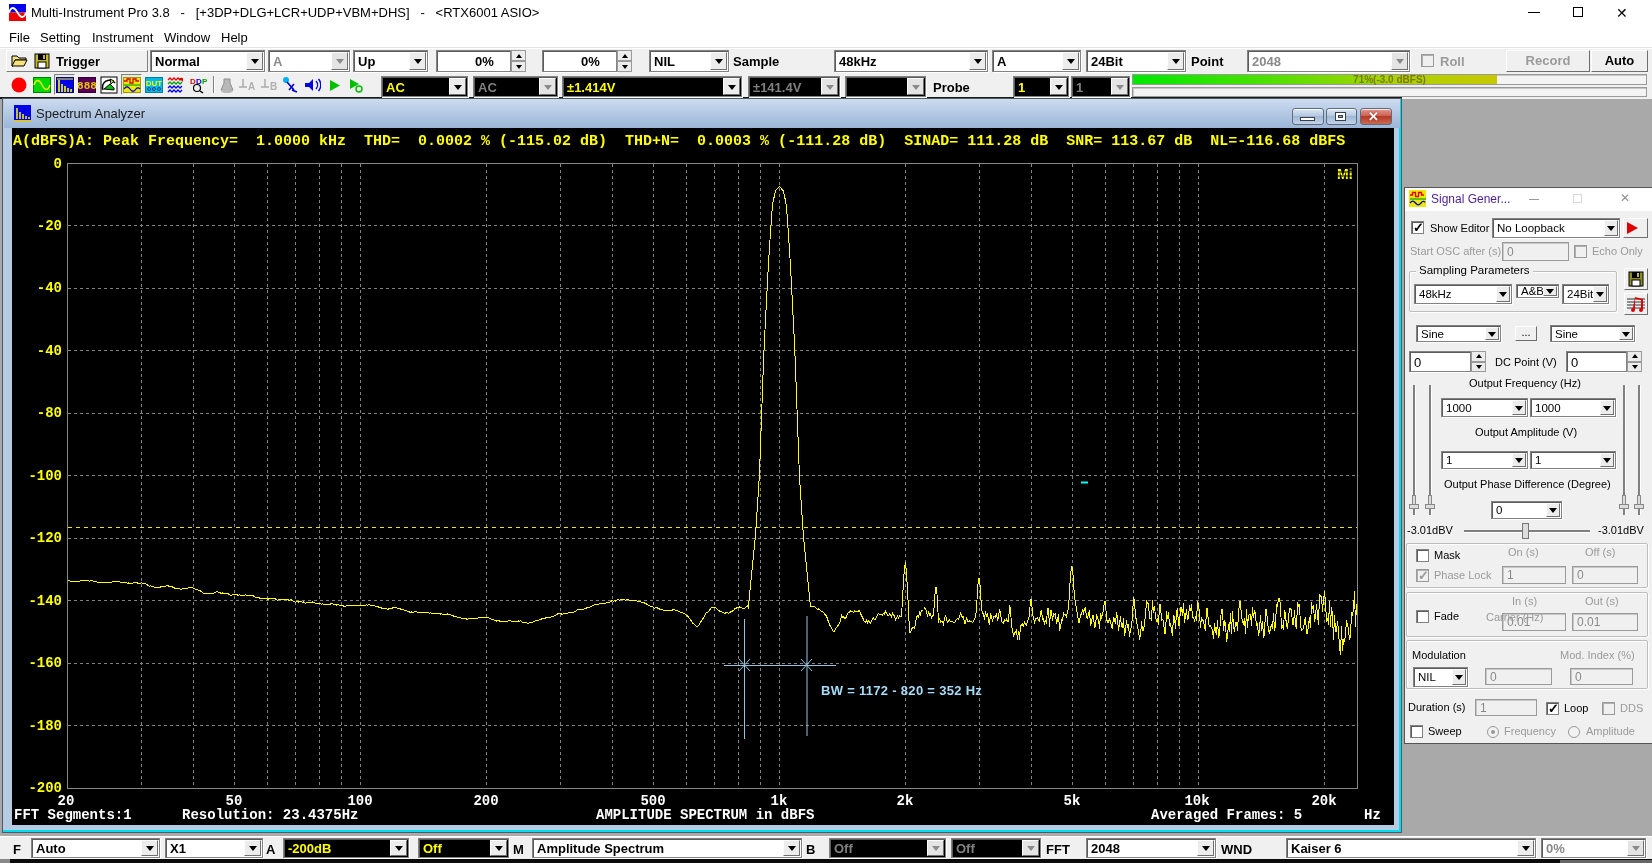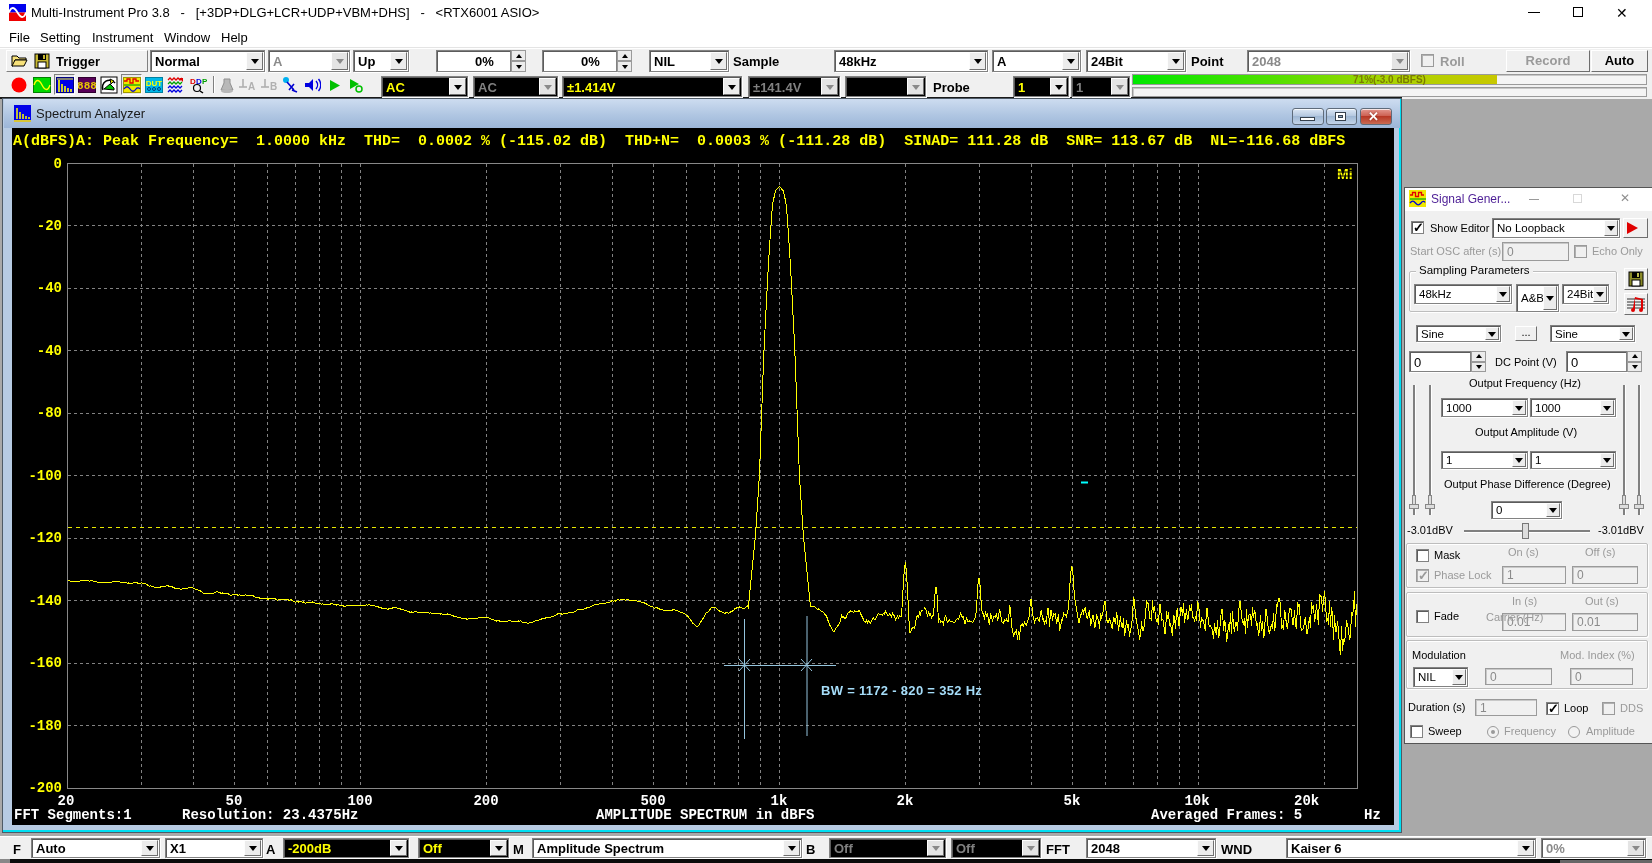--- a/index.html
+++ b/index.html
@@ -79,21 +79,21 @@
   </svg>
 <div class="lbl" style="left:56px;top:54px">Trigger</div>
 <div class="combo " style="left:150px;top:50px;width:115px;height:22px">
     <div class="tx" style="left:4px;">Normal</div>
     <div class="ar"></div>
   </div>
 <div class="combo dis" style="left:268px;top:50px;width:82px;height:22px">
     <div class="tx" style="left:4px;">A</div>
     <div class="ar"></div>
   </div>
-<div class="combo " style="left:353px;top:50px;width:56px;height:22px">
+<div class="combo " style="left:353px;top:50px;width:75px;height:22px">
     <div class="tx" style="left:4px;">Up</div>
     <div class="ar"></div>
   </div>
 <div class="combo" style="left:436px;top:50px;width:75px;height:22px">
     <div class="tx" style="left:38px">0%</div>
   </div>
 <div class="spin" style="left:511px;top:50px;height:22px">
     <b class="su"></b>
     <b class="sd"></b>
   </div>
@@ -363,21 +363,21 @@
 <div class="abs mono" style="left:0;top:780px;width:62px;text-align:right;font-size:14px;color:#ffff00">-200</div>
 <div class="abs mono" style="left:36px;top:793px;width:60px;text-align:center;font-size:14px;color:#fff">20</div>
 <div class="abs mono" style="left:204px;top:793px;width:60px;text-align:center;font-size:14px;color:#fff">50</div>
 <div class="abs mono" style="left:330px;top:793px;width:60px;text-align:center;font-size:14px;color:#fff">100</div>
 <div class="abs mono" style="left:456px;top:793px;width:60px;text-align:center;font-size:14px;color:#fff">200</div>
 <div class="abs mono" style="left:623px;top:793px;width:60px;text-align:center;font-size:14px;color:#fff">500</div>
 <div class="abs mono" style="left:749px;top:793px;width:60px;text-align:center;font-size:14px;color:#fff">1k</div>
 <div class="abs mono" style="left:875px;top:793px;width:60px;text-align:center;font-size:14px;color:#fff">2k</div>
 <div class="abs mono" style="left:1042px;top:793px;width:60px;text-align:center;font-size:14px;color:#fff">5k</div>
 <div class="abs mono" style="left:1167px;top:793px;width:60px;text-align:center;font-size:14px;color:#fff">10k</div>
-<div class="abs mono" style="left:1294px;top:793px;width:60px;font-size:14px;color:#fff">20k</div>
+<div class="abs mono" style="left:1294px;top:793px;width:60px;text-align:center;font-size:14px;color:#fff">20k</div>
 <div class="abs mono" style="left:14px;top:807px;font-size:14px;color:#fff;white-space:pre">FFT Segments:1      Resolution: 23.4375Hz</div>
 <div class="abs mono" style="left:596px;top:807px;font-size:14px;color:#fff">AMPLITUDE SPECTRUM in dBFS</div>
 <div class="abs mono" style="left:1151px;top:807px;font-size:14px;color:#fff">Averaged Frames: 5</div>
 <div class="abs mono" style="left:1364px;top:807px;font-size:14px;color:#fff">Hz</div>
 <div class="abs b" style="left:821px;top:683px;font-size:13px;letter-spacing:0.3px;color:#a5dcf8">BW = 1172 - 820 = 352 Hz</div>
 <div class="abs" style="left:1404px;top:187px;width:248px;height:557px;background:#f0f0f0;border:1px solid #555;border-right:none"></div>
 <div class="abs" style="left:1405px;top:188px;width:247px;height:23px;background:#fff"></div>
 <svg class="abs" style="left:1409px;top:190px" width="17" height="17" viewBox="0 0 17 17">
 <rect width="17" height="17" fill="#f0e800"></rect>
 <path d="M1,5 h2.5 v-2.5 h3 v4 h3 v-4 h3 v2.5 h2.5" fill="none" stroke="#e00000" stroke-width="1.3"></path>
@@ -402,21 +402,21 @@
     <div class="tx">0</div>
   </div>
 <div class="cb dis" style="left:1574px;top:245px"></div>
 <div class="glabel " style="left:1592px;top:245px;color:#9a9a9a">Echo Only</div>
 <div class="gbox" style="left:1409px;top:271px;width:208px;height:41px"></div>
 <div class="gcap" style="left:1416px;top:264px">Sampling Parameters</div>
 <div class="combo sg" style="left:1414px;top:284px;width:98px;height:20px">
     <div class="tx" style="left:4px;">48kHz</div>
     <div class="ar"></div>
   </div>
-<div class="combo sg" style="left:1516px;top:284px;width:43px;height:28px">
+<div class="combo sg" style="left:1516px;top:284px;width:43px;height:14px">
     <div class="tx" style="left:4px;">A&amp;B</div>
     <div class="ar"></div>
   </div>
 <div class="combo sg" style="left:1562px;top:284px;width:47px;height:20px">
     <div class="tx" style="left:4px;">24Bit</div>
     <div class="ar"></div>
   </div>
 <div class="tbtn" style="left:1624px;top:268px;width:24px;height:22px"></div>
 <svg class="abs" style="left:1628px;top:271px" width="16" height="16" viewBox="0 0 16 16">
 <rect x="1" y="1" width="14" height="14" fill="#8a8a28" stroke="#000"></rect>

